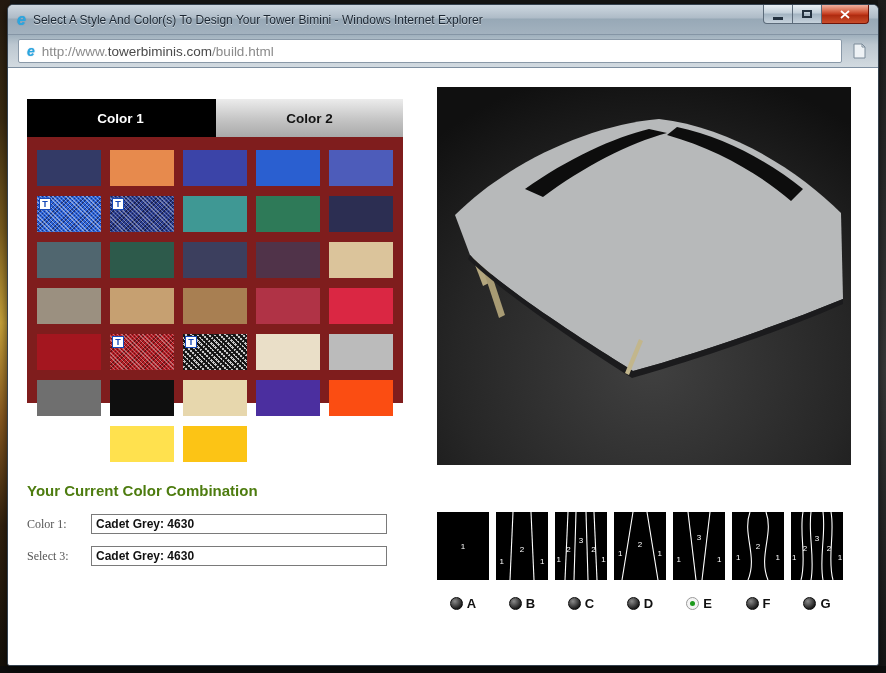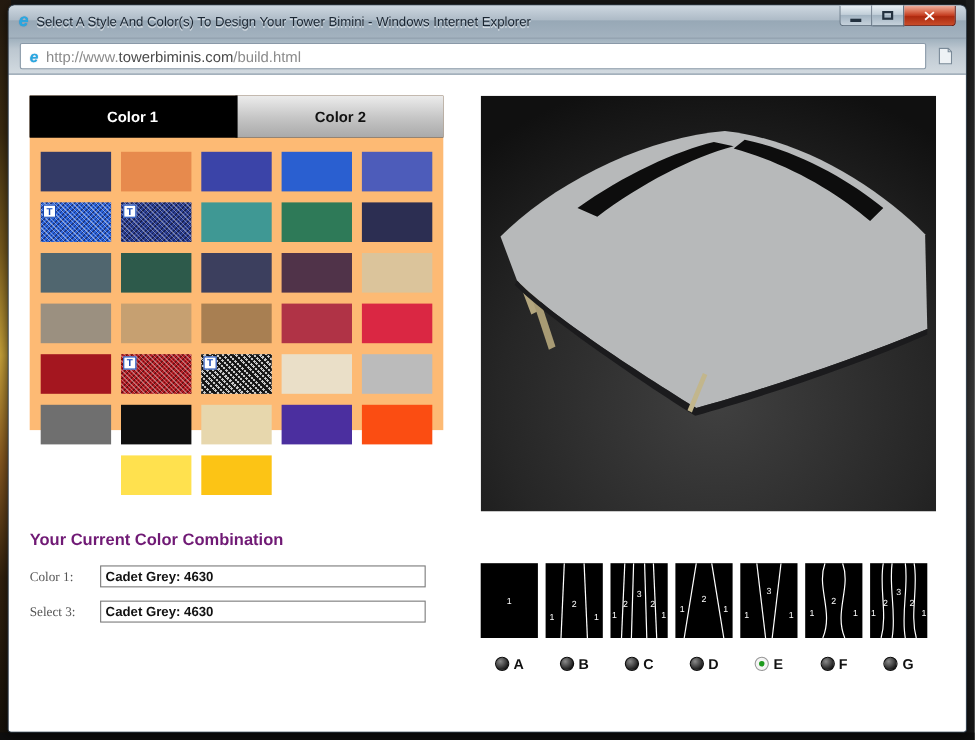--- a/index.html
+++ b/index.html
@@ -43,40 +43,40 @@
     background:linear-gradient(180deg,#9fb0bd 0%,#bcc7d0 30%,#d2dae0 100%);}
   .url-box{flex:1;height:24px;background:#fff;border:1px solid #8a99a8;border-radius:2px;
     display:flex;align-items:center;gap:7px;padding:0 8px;font-size:13.5px;cursor:text;}
   .url-prefix,.url-path{color:#8a8a8a;}
   .url-domain{color:#4a4a4a;}
   .compat-icon{width:18px;height:18px;display:flex;align-items:center;justify-content:center;cursor:pointer;}
 
   
   .content{flex:1;background:#fff;position:relative;border-radius:0 0 2px 2px;}
 
-  .color-panel{position:absolute;left:19px;top:19px;width:376px;height:304px;background:#fdba74;}
+  .color-panel{position:absolute;left:19px;top:31px;width:376px;height:304px;background:#7f1d1d;}
   .tabs{display:flex;height:38px;background:#000;}
   .tab{flex:1;display:flex;align-items:center;justify-content:center;font-weight:bold;font-size:13.5px;
     color:#121212;cursor:pointer;border-right:2px solid #000;
     background:linear-gradient(180deg,#ececec 0%,#c4c4c4 55%,#a9a9a9 100%);}
   .tab:last-child{border-right:none;}
   .tab.active{background:#000;color:#fff;}
   .swatch-grid{padding:13px 10px;display:grid;grid-template-columns:repeat(5,64px);gap:10px 9px;}
   .swatch{width:64px;height:36px;position:relative;cursor:pointer;}
   .badge{position:absolute;top:2px;left:2px;width:12px;height:12px;background:#fff;color:#1548b8;
     border:1px solid #1548b8;font-size:9px;font-weight:bold;display:flex;align-items:center;justify-content:center;}
   .tweed-blue{background-color:#2b62d8;background-image:repeating-linear-gradient(45deg,rgba(255,255,255,.42) 0 1px,rgba(0,0,0,0) 1px 3px),repeating-linear-gradient(-45deg,rgba(8,8,45,.5) 0 1px,rgba(0,0,0,0) 1px 3px);}
   .tweed-navy{background-color:#2c3f92;background-image:repeating-linear-gradient(45deg,rgba(255,255,255,.35) 0 1px,rgba(0,0,0,0) 1px 3px),repeating-linear-gradient(-45deg,rgba(5,5,30,.55) 0 1px,rgba(0,0,0,0) 1px 3px);}
   .tweed-red{background-color:#b21c24;background-image:repeating-linear-gradient(45deg,rgba(255,255,255,.35) 0 1px,rgba(0,0,0,0) 1px 3px),repeating-linear-gradient(-45deg,rgba(40,0,0,.5) 0 1px,rgba(0,0,0,0) 1px 3px);}
   .tweed-bw{background-color:#c8c8c8;background-image:repeating-linear-gradient(45deg,#141414 0 2px,rgba(0,0,0,0) 2px 4px),repeating-linear-gradient(-45deg,#2a2a2a 0 1px,rgba(0,0,0,0) 1px 3px);}
 
   .preview{position:absolute;left:429px;top:19px;width:414px;height:378px;}
   .preview svg{display:block;width:100%;height:100%;}
 
-  .section-heading{position:absolute;font-size:15px;font-weight:bold;color:#701a75;}
+  .section-heading{position:absolute;font-size:15px;font-weight:bold;color:#4d7c0f;}
   .combo-heading{left:19px;top:414px;}
   .design-heading{left:429px;top:414px;}
 
   .color-fields{position:absolute;left:19px;top:446px;}
   .field-row{display:flex;align-items:center;margin-bottom:12px;}
   .field-label{width:64px;font-size:12px;color:#555;font-family:Liberation Serif, serif;}
   .field-input{width:296px;height:20px;border:1px solid #7a7a7a;background:#fff;
     font-family:"Liberation Sans",sans-serif;font-size:12px;font-weight:bold;color:#111;padding:0 4px;}
 
   .design-thumbs{position:absolute;left:429px;top:444px;display:flex;gap:7px;}

